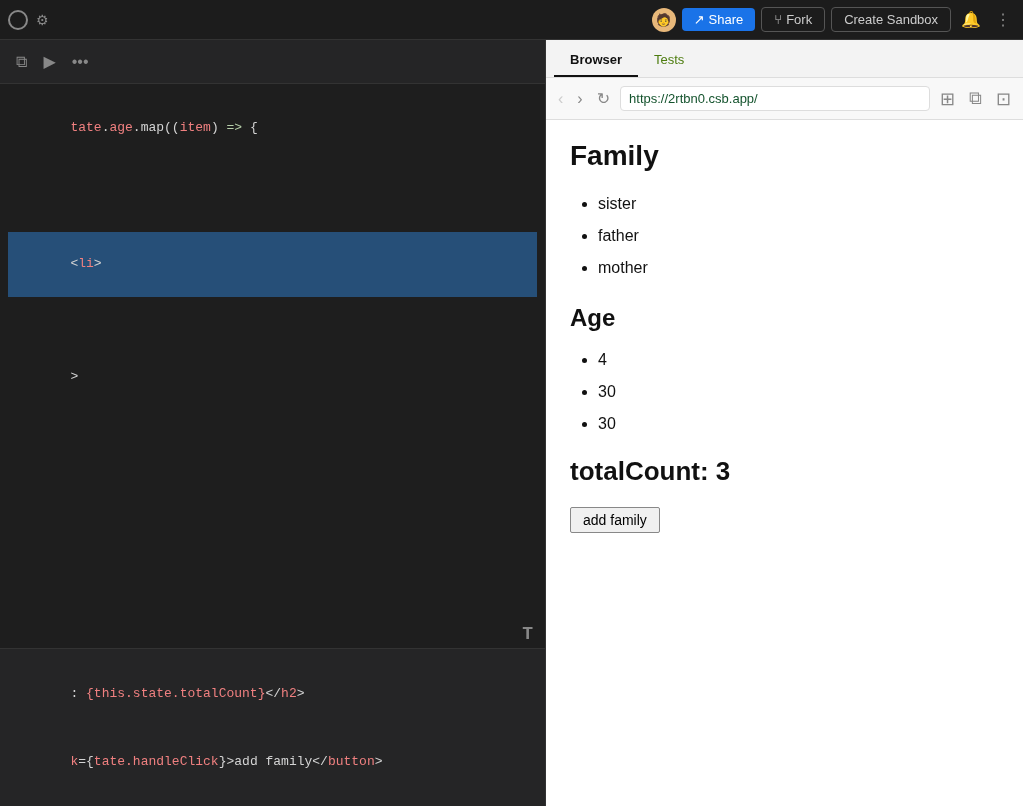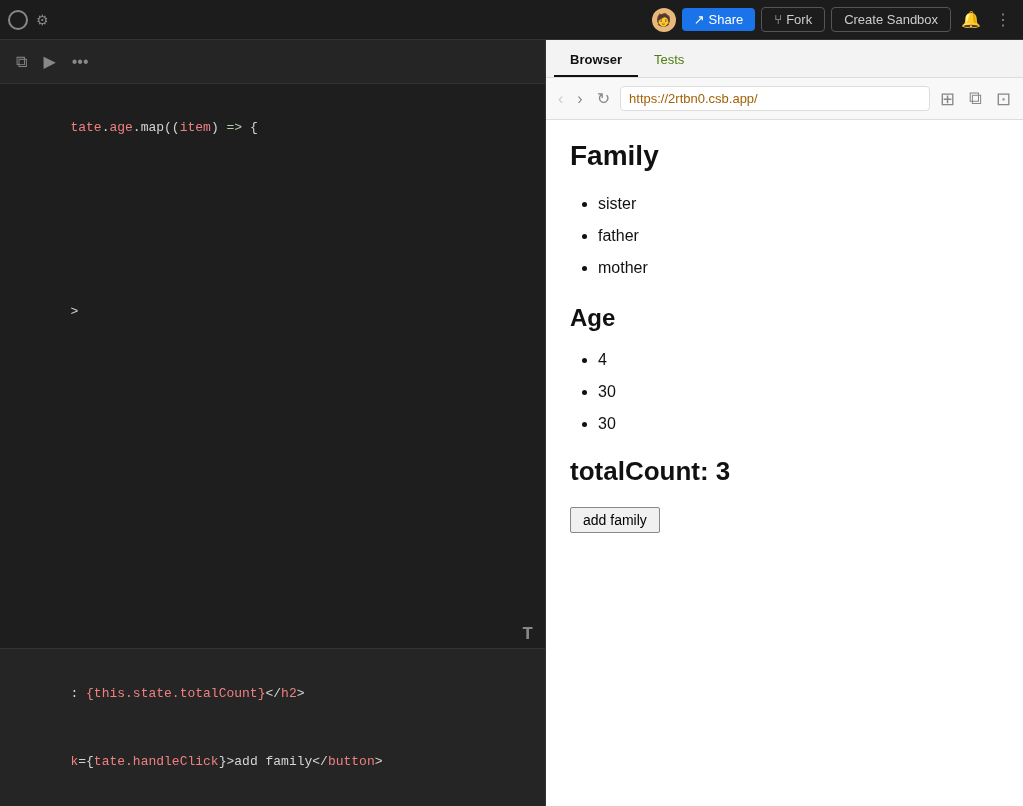--- a/index.html
+++ b/index.html
@@ -200,21 +200,21 @@
       padding: 2px 4px;
     }
     .nav-btn:disabled { color: #ccc; cursor: default; }
     .address-input {
       flex: 1;
       padding: 4px 8px;
       border: 1px solid #ddd;
       border-radius: 4px;
       font-size: 13px;
       background: #fff;
-      color: #a16207;
+      color: #14532d;
     }
     .browser-action-btn {
       background: none;
       border: none;
       cursor: pointer;
       color: #888;
       font-size: 18px;
       padding: 2px 4px;
     }
 
@@ -293,20 +293,23 @@
       <span class="editor-toolbar-icon">•••</span>
     </div>
 
     <div class="code-area">
       <div class="code-line">
         <span class="kw-pink">tate</span><span class="kw-white">.</span><span class="kw-pink">age</span><span class="kw-white">.map((</span><span class="kw-pink">item</span><span class="kw-white">) </span><span class="kw-arrow">=&gt;</span><span class="kw-white"> {</span>
       </div>
       <div class="code-line" style="height:24px;">&nbsp;</div>
       <div class="code-line" style="height:24px;">&nbsp;</div>
       <div class="code-line" style="height:24px;">&nbsp;</div>
+      <div class="code-line code-selected">
+        <span class="kw-white">&lt;</span><span class="kw-pink">li</span><span class="kw-white">&gt;</span>
+      </div>
       <div class="code-line" style="height:24px;">&nbsp;</div>
       <div class="code-line" style="height:24px;">&nbsp;</div>
       <div class="code-line">
         <span class="kw-white">&gt;</span>
       </div>
       <div style="position:absolute;bottom:0;right:12px;color:#888;font-size:18px;font-weight:bold;">T</div>
     </div>
 
     <div class="code-area-bottom">
       <div class="code-line">

